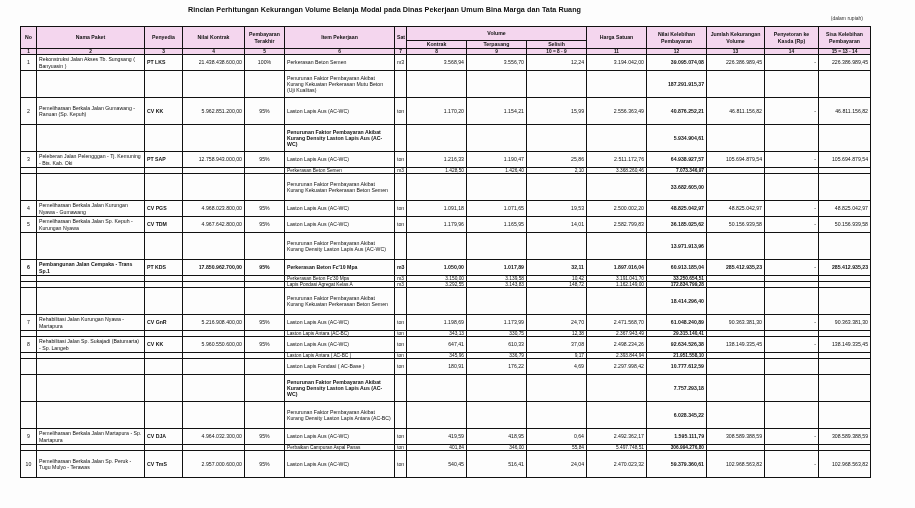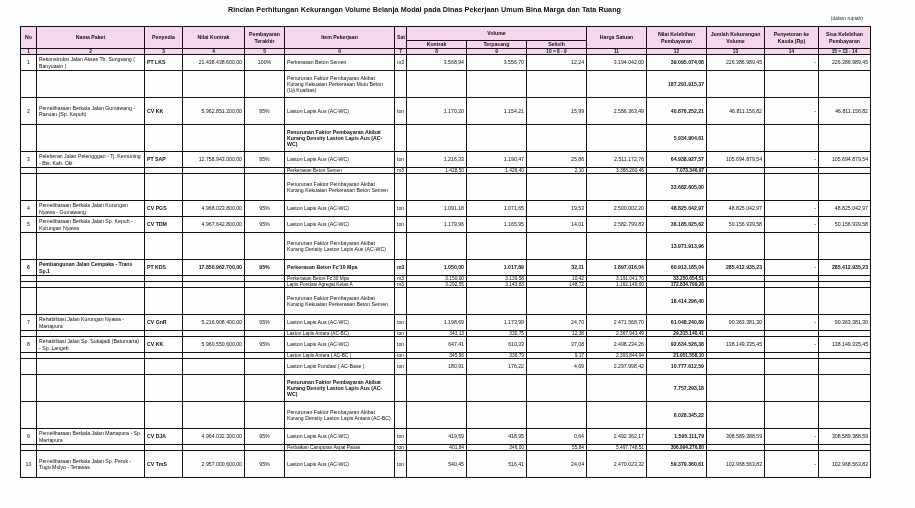--- a/index.html
+++ b/index.html
@@ -1,17 +1,17 @@
 <!DOCTYPE html>
 <html><head>
 <meta charset="utf-8">
 <style>
   html, body { margin:0; padding:0; background:#fdfdfd; }
   body { width:915px; height:508px; overflow:hidden; position:relative; font-family:"Liberation Sans", sans-serif; color:#111; }
-  .title { position:absolute; left:0; width:769px; top:5px; text-align:center; font-size:7.2px; font-weight:bold; letter-spacing:0.05px;padding-left:40px; }
+  .title { position:absolute; left:0; width:769px; top:5px; text-align:center; font-size:7.2px; font-weight:bold; letter-spacing:0.05px; }
   .unit-note { position:absolute; right:52px; top:15px; font-size:5px; color:#333; }
   table.main { position:absolute; left:20px; top:26px; width:850px; border-collapse:collapse; table-layout:fixed; }
   table.main td, table.main th { border:1px solid #111; font-size:5.2px; line-height:6.2px; padding:0 2px; vertical-align:middle; overflow:hidden; }
   table.main th { background:#f4d6ee; font-weight:bold; text-align:center; }
   table.main tr.idx td { background:#f4d6ee; font-weight:bold; text-align:center; height:5px; font-size:4.8px; line-height:5px; }
   .c { text-align:center; }
   .r { text-align:right; }
   .b { font-weight:bold; }
   tr.thin td { height:5px; line-height:5px; font-size:4.8px; }
   tr.norm td { height:15px; }

